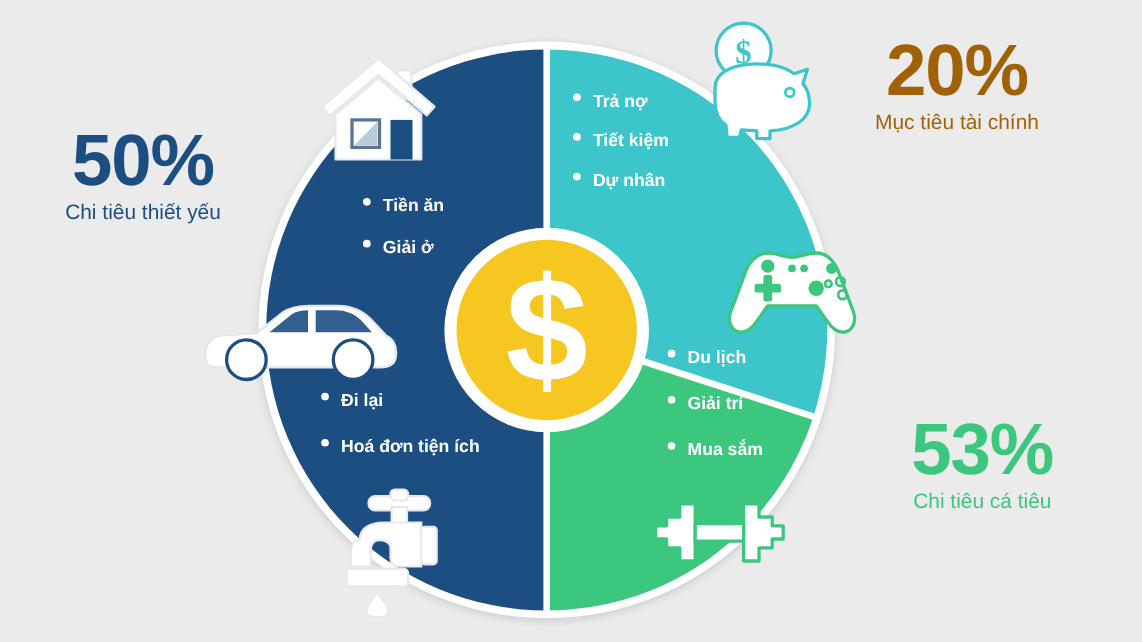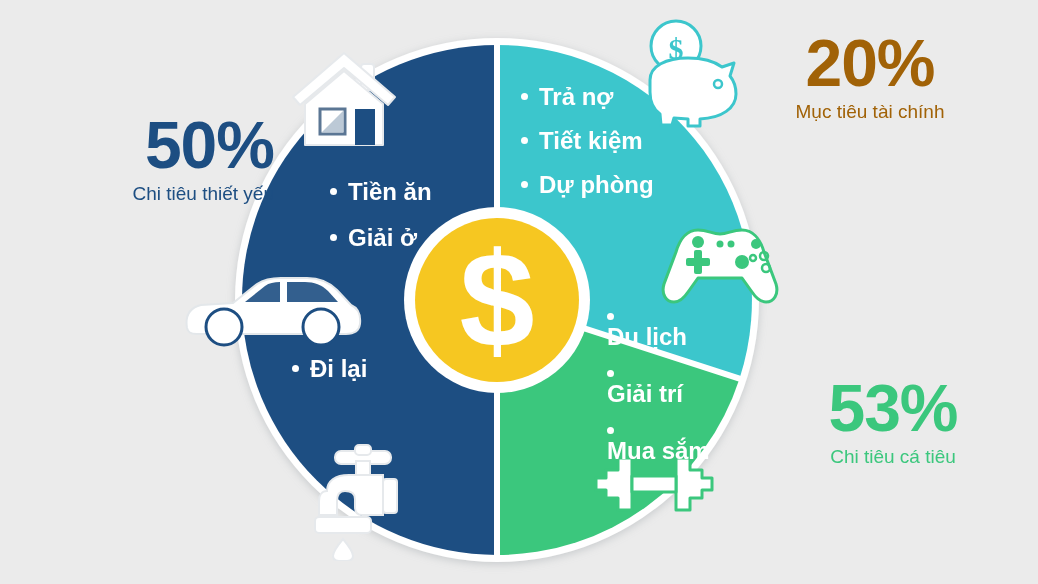--- a/index.html
+++ b/index.html
@@ -41,43 +41,42 @@
     letter-spacing: -1px;
     display: block;
     margin-bottom: 6px;
   }
   .cap {
     font-size: 19px;
     font-weight: normal;
     display: block;
   }
   #lbl-essential {
-    left: 14px;
+    left: 0;
     top: 112px;
     width: 260px;
     color: #1d4e82;
-    text-align: right;
   }
   #lbl-financial {
     left: 710px;
     top: 30px;
     width: 320px;
     color: #a16207;
   }
   #lbl-personal {
     left: 748px;
     top: 375px;
     width: 290px;
     color: #3bc77d;
   }
   
   .bullets {
     position: absolute;
     color: #ffffff;
-    font-size: 24px;
+    font-size: 16px;
     font-weight: bold;
     line-height: 1;
     user-select: none;
   }
   .bullets .row {
     display: flex;
     align-items: baseline;
     white-space: nowrap;
     margin-bottom: 18px;
   }
@@ -92,21 +91,21 @@
     flex: 0 0 auto;
     position: relative;
     top: -5px;
   }
   #list-essential-top { left: 330px; top: 160px; }
   #list-essential-bottom { left: 292px; top: 357px; }
   #list-financial { left: 521px; top: 85px; }
   #list-personal { left: 607px; top: 318px; }
 
   #list-financial .row { margin-bottom: 20px; }
-  #list-personal .row { margin-bottom: 26px; flex-direction: column; }
+  #list-personal .row { margin-bottom: 26px; }
   #list-essential-top .row { margin-bottom: 22px; margin-top: 20px; }
   #list-essential-bottom .row { margin-bottom: 26px; }
 
   
   .icon {
     position: absolute;
   }
   #icon-house { left: 287px; top: 47px; width: 114px; height: 105px; }
   #icon-car { left: 183px; top: 272px; width: 180px; height: 76px; }
   #icon-faucet { left: 305px; top: 443px; width: 112px; height: 118px; }
@@ -228,34 +227,38 @@
       <span class="dot"></span>
       <span>Giải ở</span>
     </div>
   </div>
 
   <div class="bullets" id="list-essential-bottom">
     <div class="row">
       <span class="dot"></span>
       <span>Đi lại</span>
     </div>
+    <div class="row">
+      <span class="dot"></span>
+      <span>Hoá đơn tiện ích</span>
+    </div>
   </div>
 
   <div class="bullets" id="list-financial">
     <div class="row">
       <span class="dot"></span>
       <span>Trả nợ</span>
     </div>
     <div class="row">
       <span class="dot"></span>
       <span>Tiết kiệm</span>
     </div>
     <div class="row">
       <span class="dot"></span>
-      <span>Dự phòng</span>
+      <span>Dự nhân</span>
     </div>
   </div>
 
   <div class="bullets" id="list-personal">
     <div class="row">
       <span class="dot"></span>
       <span>Du lịch</span>
     </div>
     <div class="row">
       <span class="dot"></span>

